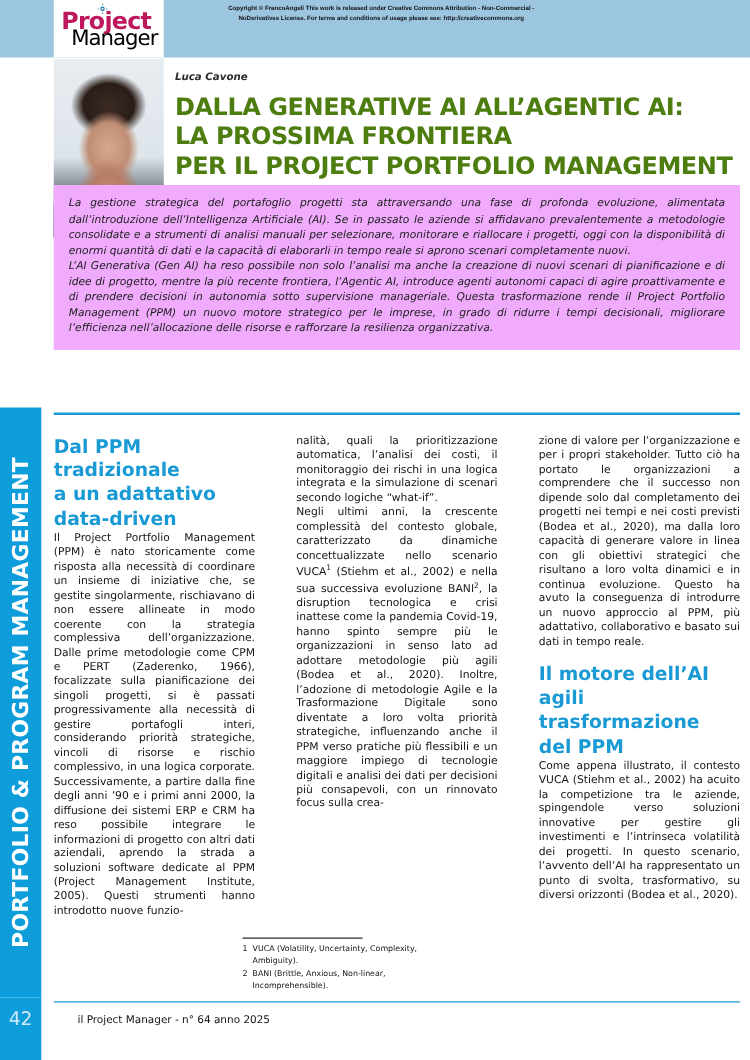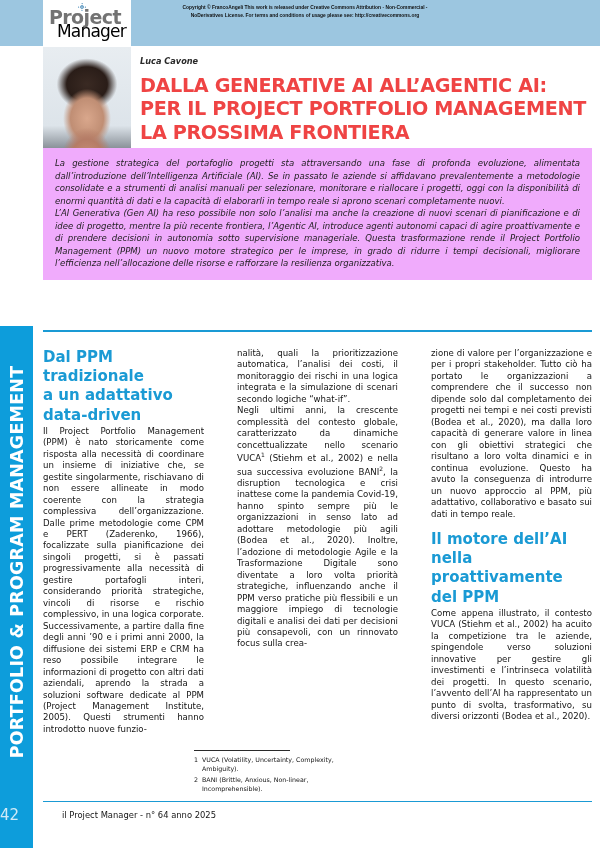--- a/index.html
+++ b/index.html
@@ -31,21 +31,21 @@
   }
   .logo-inner {
     position: relative;
     width: 84px; height: 42px;
   }
   .logo-project {
     position: absolute;
     left: 4px; top: 4px;
     font-size: 19px;
     font-weight: bold;
-    color: #737373;
+    color: #be185d;
     letter-spacing: -0.6px;
     font-family: "DejaVu Sans", sans-serif;
   }
   .logo-manager {
     position: absolute;
     left: 12px; top: 19px;
     font-size: 17px;
     color: #000000;
     letter-spacing: -0.8px;
     font-family: "DejaVu Sans", sans-serif;
@@ -104,21 +104,21 @@
     color: #2a2a2a;
     font-family: "DejaVu Sans", sans-serif;
   }
   .article-title {
     position: absolute;
     left: 140px; top: 74px;
     width: 452px;
     font-size: 19.2px;
     font-weight: bold;
     line-height: 1.22;
-    color: #ef4444;
+    color: #4d7c0f;
     letter-spacing: -0.35px;
     font-family: "DejaVu Sans", sans-serif;
   }
   .article-title .t-line { display: block; white-space: nowrap; }
 
   
   .abstract {
     position: absolute;
     left: 43px; top: 148px;
     width: 549px;
@@ -228,21 +228,21 @@
   }
   .page-block {
     position: absolute;
     left: 0; top: 798px;
     width: 33px; height: 50px;
     background: #0d9ddb;
   }
   .page-num {
     position: absolute;
     left: 0; top: 806px;
-    width: 14px;
+    width: 33px;
     text-align: center;
     font-size: 15px;
     color: #cfeaf7;
     font-family: "DejaVu Sans", sans-serif;
   }
   .footer-text {
     position: absolute;
     left: 62px; top: 810px;
     font-size: 8.4px;
     color: #141414;
@@ -270,22 +270,22 @@
 
 <div class="author-photo">
   <div class="photo-shoulder"></div>
   <div class="photo-collar"></div>
 </div>
 
 <div class="byline">Luca Cavone</div>
 
 <h1 class="article-title">
   <span class="t-line">DALLA GENERATIVE AI ALL’AGENTIC AI:</span>
+  <span class="t-line">LA PROSSIMA FRONTIERA</span>
   <span class="t-line">PER IL PROJECT PORTFOLIO MANAGEMENT</span>
-  <span class="t-line">LA PROSSIMA FRONTIERA</span>
 </h1>
 
 <div class="abstract">
   <p>La gestione strategica del portafoglio progetti sta attraversando una fase di profonda evoluzione, alimentata dall’introduzione dell’Intelligenza Artificiale (AI). Se in passato le aziende si affidavano prevalentemente a metodologie consolidate e a strumenti di analisi manuali per selezionare, monitorare e riallocare i progetti, oggi con la disponibilità di enormi quantità di dati e la capacità di elaborarli in tempo reale si aprono scenari completamente nuovi.</p>
   <p>L’AI Generativa (Gen AI) ha reso possibile non solo l’analisi ma anche la creazione di nuovi scenari di pianificazione e di idee di progetto, mentre la più recente frontiera, l’Agentic AI, introduce agenti autonomi capaci di agire proattivamente e di prendere decisioni in autonomia sotto supervisione manageriale.  Questa trasformazione rende il Project Portfolio Management (PPM) un nuovo motore strategico per le imprese, in grado di ridurre i tempi decisionali, migliorare l’efficienza nell’allocazione delle risorse e rafforzare la resilienza organizzativa.</p>
 </div>
 <div class="rule-under-abstract"></div>
 
 <div class="side-tab">
   <span class="side-tab-text">PORTFOLIO &amp; PROGRAM MANAGEMENT</span>
@@ -304,21 +304,21 @@
 
   <div class="col col-2">
     <p class="body-p"><span>nalità, quali la prioritizzazione automatica, l’analisi dei costi, il monitoraggio dei rischi in una logica integrata e la simulazione di scenari secondo logiche “what-if”.</span></p>
     <p class="body-p"><span>Negli ultimi anni, la crescente complessità del contesto globale, caratterizzato da dinamiche concettualizzate nello scenario VUCA</span><sup>1</sup><span> (Stiehm et al., 2002) e nella sua successiva evoluzione BANI</span><sup>2</sup><span>, la disruption tecnologica e crisi inattese come la pandemia Covid-19, hanno spinto sempre più le organizzazioni in senso lato ad adottare metodologie più agili (Bodea et al., 2020). Inoltre, l’adozione di metodologie Agile e la Trasformazione Digitale sono diventate a loro volta priorità strategiche, influenzando anche il PPM verso pratiche più flessibili e un maggiore impiego di tecnologie digitali e analisi dei dati per decisioni più consapevoli, con un rinnovato focus sulla crea-</span></p>
   </div>
 
   <div class="col col-3">
     <p class="body-p">zione di valore per l’organizzazione e per i propri stakeholder. Tutto ciò ha portato le organizzazioni a comprendere che il successo non dipende solo dal completamento dei progetti nei tempi e nei costi previsti (Bodea et al., 2020), ma dalla loro capacità di generare valore in linea con gli obiettivi strategici che risultano a loro volta dinamici e in continua evoluzione. Questo ha avuto la conseguenza di introdurre un nuovo approccio al PPM, più adattativo, collaborativo e basato sui dati in tempo reale.</p>
     <div class="sec-head spaced">
       <span>Il motore dell’AI</span><br>
-      <span>nella proattivamente</span><br>
+      <span>agili trasformazione</span><br>
       <span>del PPM</span>
     </div>
     <p class="body-p">Come appena illustrato, il contesto VUCA (Stiehm et al., 2002) ha acuito la competizione tra le aziende, spingendole verso soluzioni innovative per gestire gli investimenti e l’intrinseca volatilità dei progetti. In questo scenario, l’avvento dell’AI ha rappresentato un punto di svolta, trasformativo, su diversi orizzonti (Bodea et al., 2020).</p>
   </div>
 </div>
 
 <div class="fn-rule"></div>
 <div class="footnotes">
   <div class="fn-item">
     <span class="fn-num">1</span>

